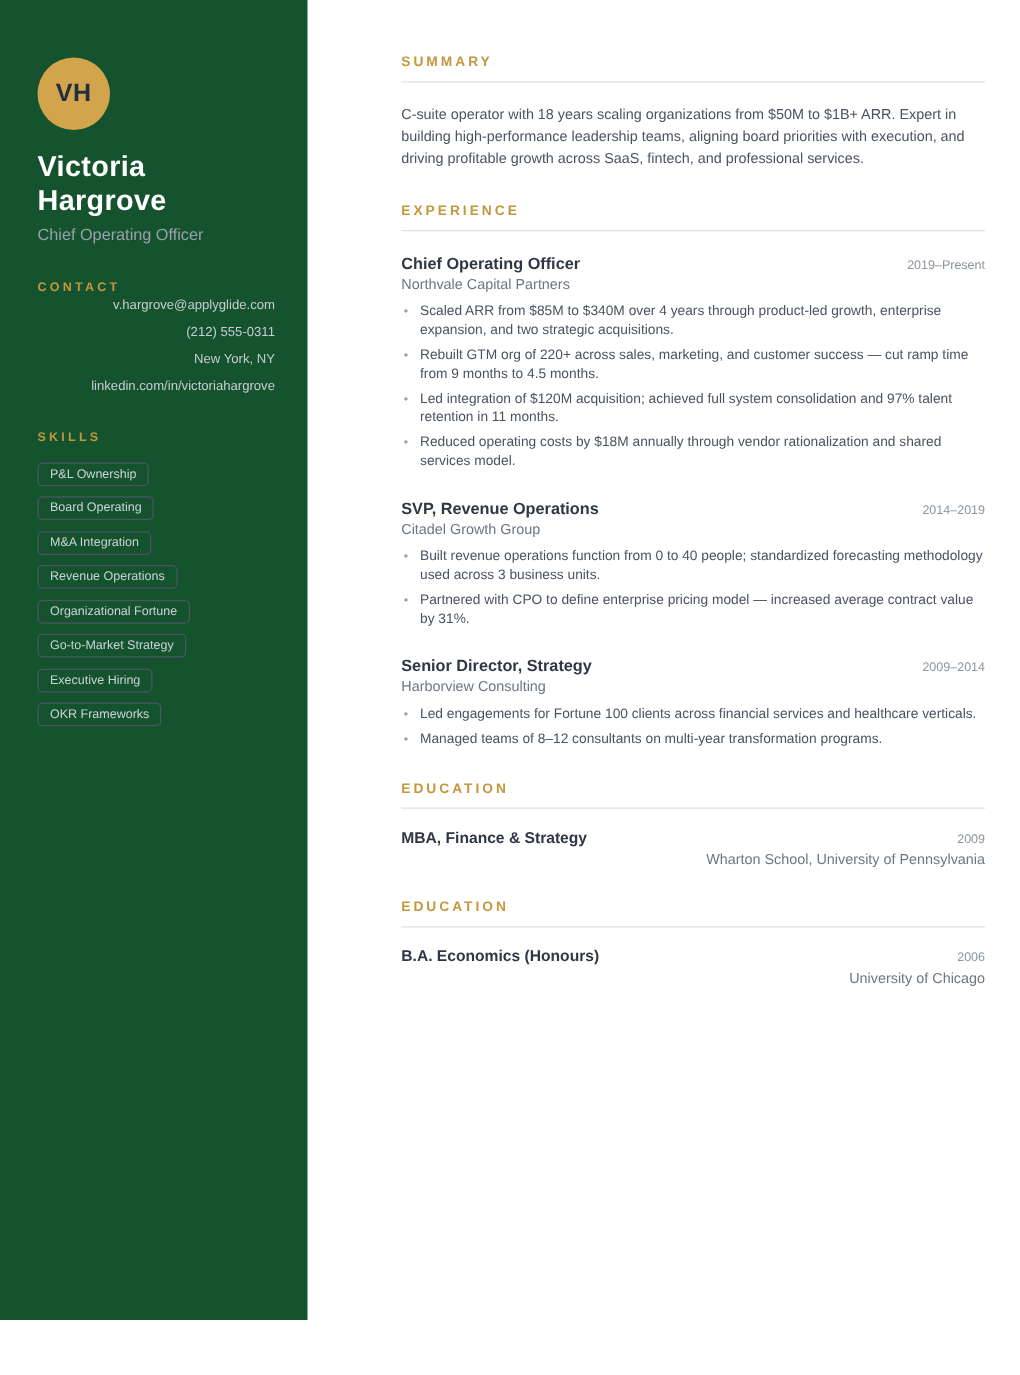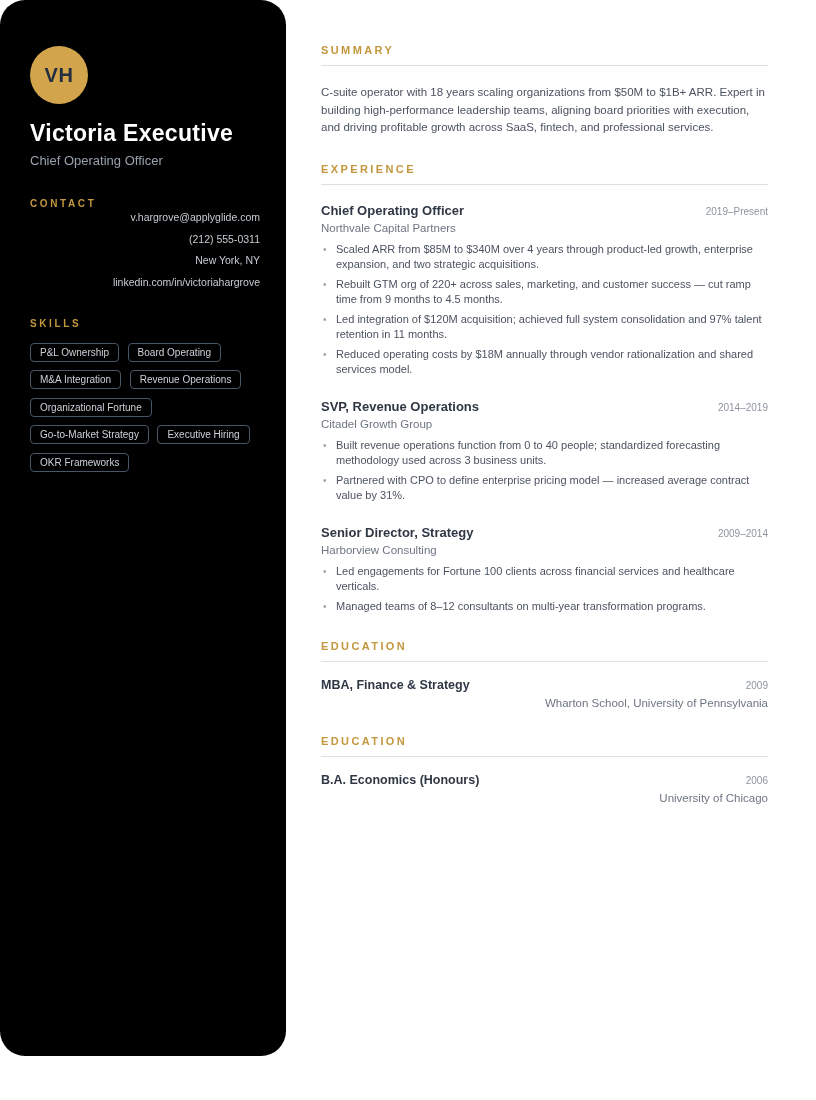--- a/index.html
+++ b/index.html
@@ -6,43 +6,43 @@
   html,body { background:#ffffff; }
   body {
     width:816px; height:1100px; position:relative;
     font-family:"Liberation Sans", sans-serif;
     -webkit-font-smoothing:antialiased;
   }
   .page { position:absolute; left:0; top:0; width:816px; height:1056px; background:#ffffff; }
 
   
   .sidebar {
-    position:absolute; left:0; top:0; width:286px; height:1056px;
-    background:#000000; padding:46px 26px 0 30px;border-radius:25px;
+    position:absolute; left:0; top:0; width:246px; height:1056px;
+    background:#14532d; padding:46px 26px 0 30px;
   }
   .avatar {
     width:58px; height:58px; border-radius:50%;
     background:#d2a44c; display:flex; align-items:center; justify-content:center;
   }
   .avatar span { color:#232f40; font-size:20px; font-weight:bold; letter-spacing:0.5px; }
   .name { color:#ffffff; font-size:23px; font-weight:bold; margin-top:16px; letter-spacing:0.3px; }
   .role { color:#98a1ad; font-size:13px; margin-top:6px; }
   .side-heading {
     color:#c3973e; font-size:10px; font-weight:bold; letter-spacing:2.6px; margin-top:30px;
   }
   .contact-list { margin-top:2px;text-align:right; }
   .contact-item { color:#c6ccd4; font-size:10.5px; margin-bottom:9.5px; }
   .pills { margin-top:14px; display:flex; flex-wrap:wrap; gap:8.5px; }
   .pill {
     border:1px solid #4a5666; border-radius:4px; color:#ccd2d9;
     font-size:10px; padding:3px 9px; line-height:1.1; white-space:nowrap;
   }
 
   
-  .main { position:absolute; left:286px; top:0; width:530px; padding:44px 48px 0 35px; }
+  .main { position:absolute; left:286px; top:0; width:530px; padding:44px 28px 0 35px; }
   .section { margin-bottom:26px; }
   .sec-heading {
     color:#c3973e; font-size:11px; font-weight:bold; letter-spacing:2.4px;
     padding-bottom:9px; border-bottom:1px solid #dddfe3;
   }
   .summary-text { margin-top:18px; color:#4b5260; font-size:11.5px; line-height:17.5px; }
 
   .job { margin-top:18px; margin-bottom:22px; }
   .job:last-child { margin-bottom:0; }
   .job-head { display:flex; justify-content:space-between; align-items:baseline; }
@@ -67,21 +67,21 @@
 </style>
 </head>
 <body>
 
 <div class="page">
 
   <aside class="sidebar">
     <div class="avatar">
       <span>VH</span>
     </div>
-    <h1 class="name">Victoria Executive</h1>
+    <h1 class="name">Victoria Hargrove</h1>
     <div class="role">Chief Operating Officer</div>
 
     <h2 class="side-heading">CONTACT</h2>
     <div class="contact-list">
       <div class="contact-item">v.hargrove@applyglide.com</div>
       <div class="contact-item">(212) 555-0311</div>
       <div class="contact-item">New York, NY</div>
       <div class="contact-item">linkedin.com/in/victoriahargrove</div>
     </div>
 

